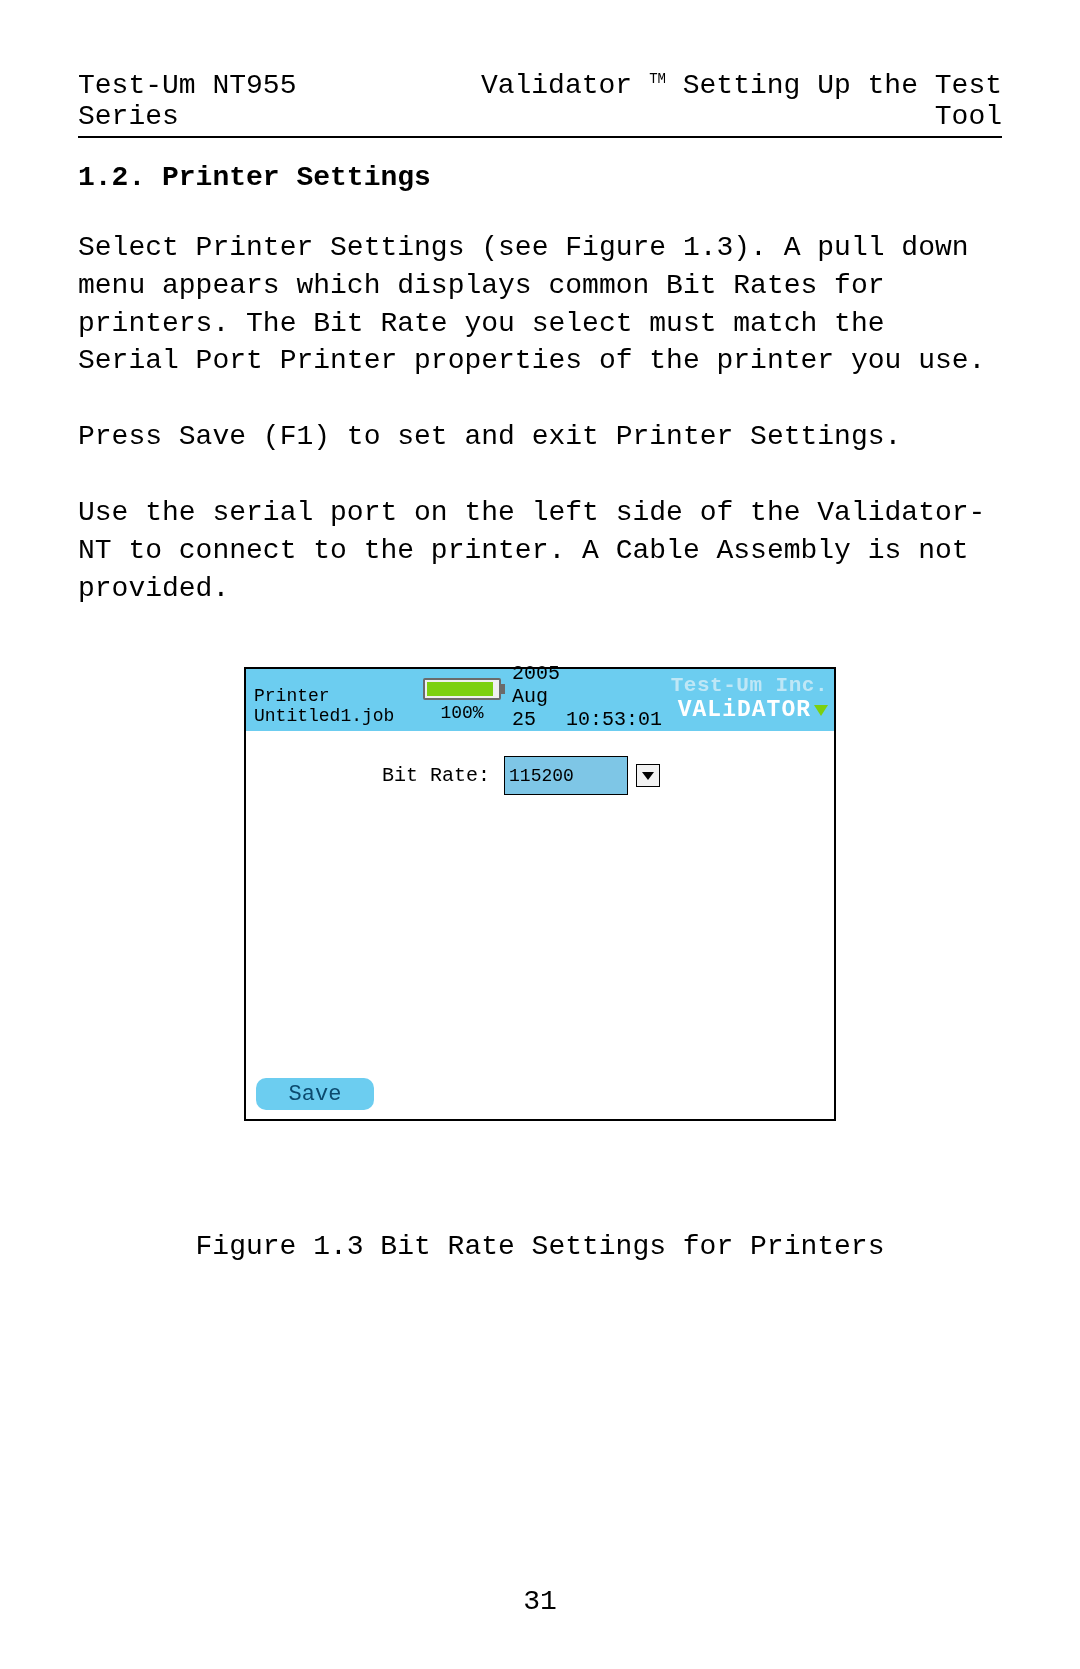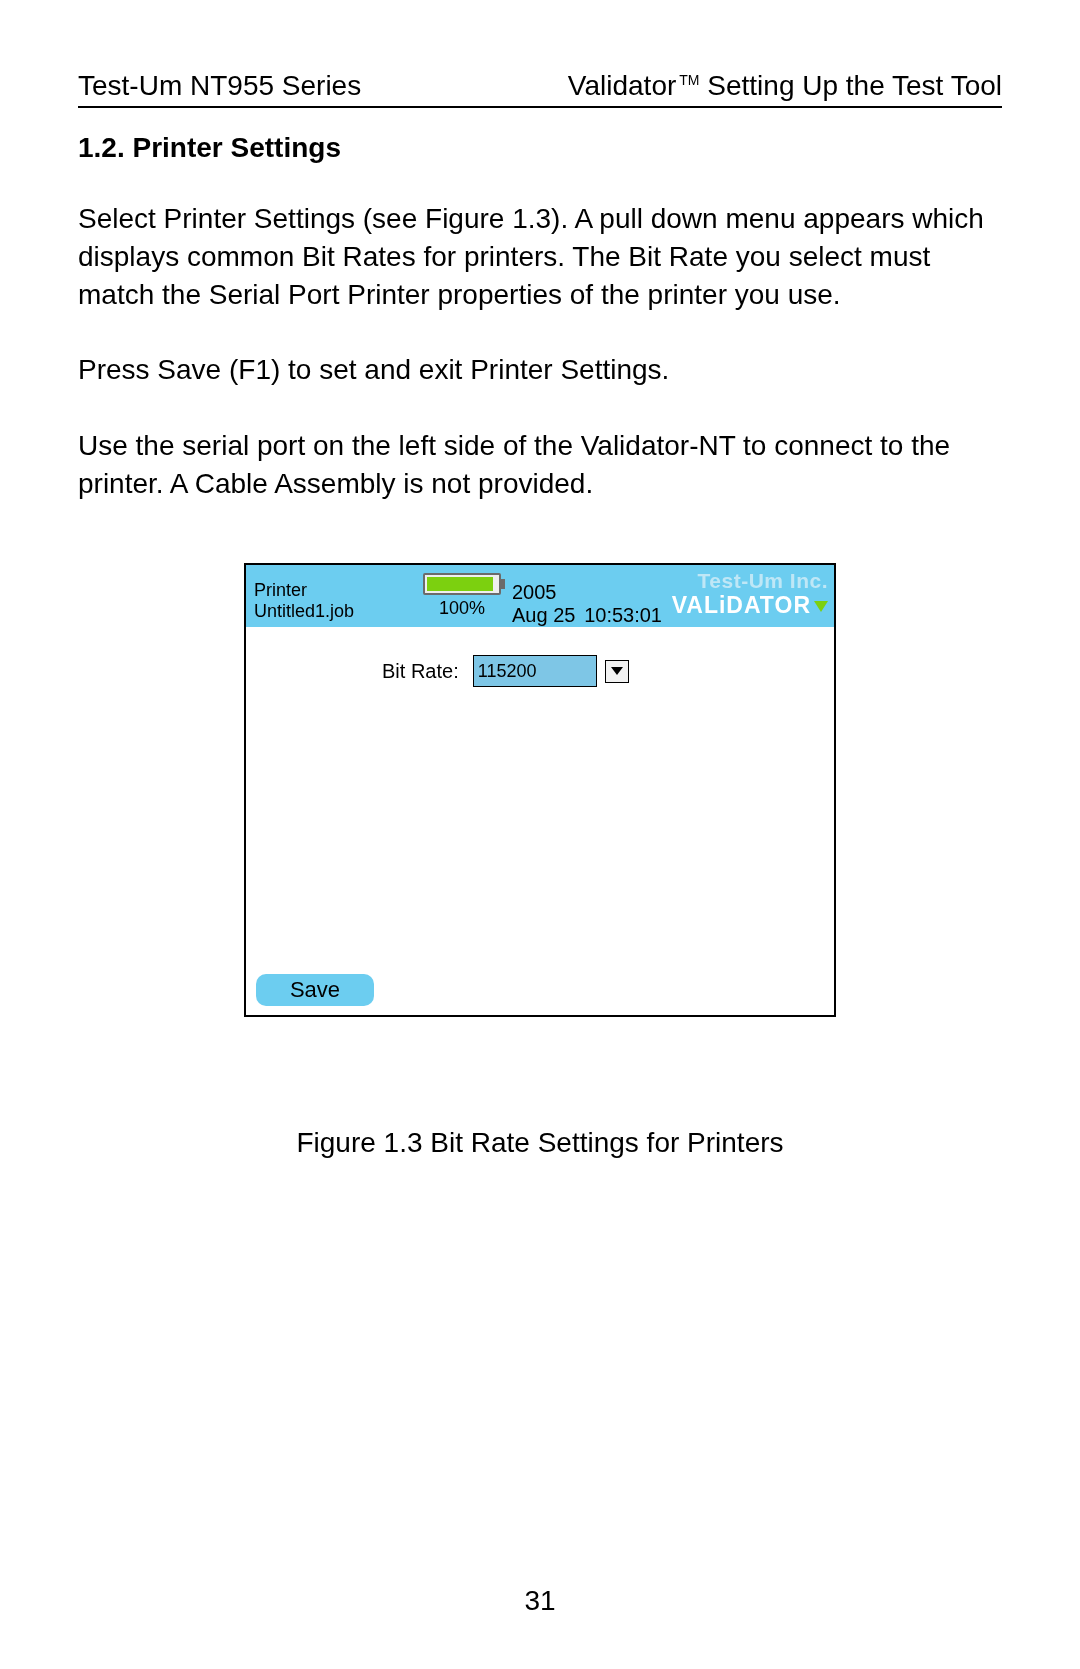--- a/index.html
+++ b/index.html
@@ -10,38 +10,39 @@
     background: #fff;
     font-family: Arial, Helvetica, sans-serif;
     color: #000;
   }
   .page {
     position: relative;
     width: 1080px;
     height: 1669px;
     box-sizing: border-box;
     padding: 70px 78px 0 78px;
+    font-family: Liberation Mono, monospace;
   }
   
   .running-header {
     display: flex;
     justify-content: space-between;
     align-items: flex-end;
     font-size: 28px;
     border-bottom: 2px solid #000;
     padding-bottom: 4px;
     margin-bottom: 24px;
   }
   .rh-right {
     text-align: right;
   }
   .tm {
     font-size: 14px;
     vertical-align: super;
-    margin-left: 3px;
+    margin-left: 17px;
   }
   .section-title {
     font-size: 28px;
     font-weight: bold;
     margin: 6px 0 36px 0;
   }
   .body-text {
     font-size: 28px;
     line-height: 1.35;
     margin-bottom: 38px;
@@ -161,21 +162,21 @@
     font-size: 20px;
     margin-right: 14px;
   }
   .bitrate-field {
     display: flex;
     align-items: center;
     height: 25px;
   }
   .bitrate-input {
     width: 124px;
-    height: 32px;
+    height: 39px;
     border: 1px solid #000;
     background: #7ec6e6;
     color: #000;
     font-size: 18px;
     padding-left: 4px;
     display: flex;
     align-items: center;
     box-sizing: border-box;
   }
   .bitrate-btn {
@@ -205,21 +206,21 @@
   }
   .save-btn {
     background: #6ccdf0;
     border-radius: 10px;
     width: 118px;
     height: 32px;
     font-size: 22px;
     display: flex;
     align-items: center;
     justify-content: center;
-    color: #000000;
+    color: #0c4a6e;
   }
 
   .figure-caption {
     text-align: center;
     font-size: 28px;
     margin-top: 110px;
   }
 
   .page-number {
     position: absolute;

